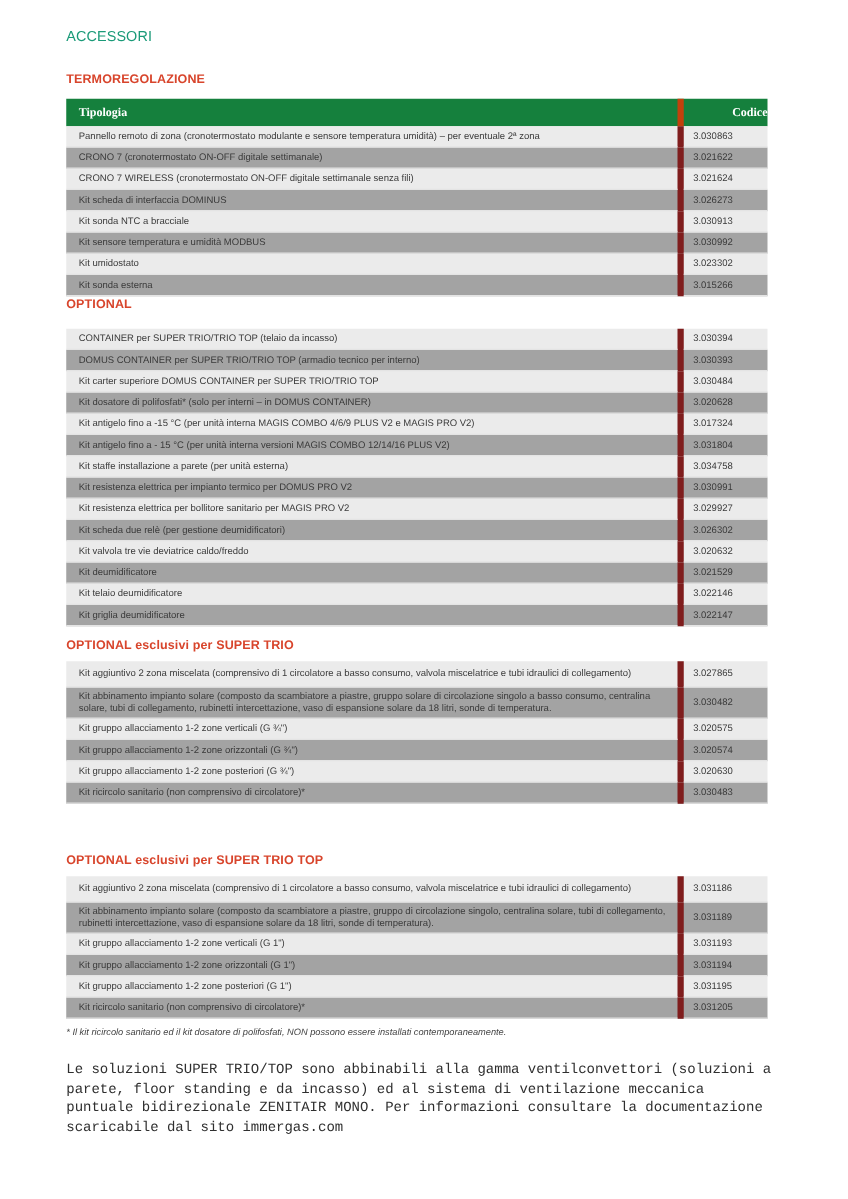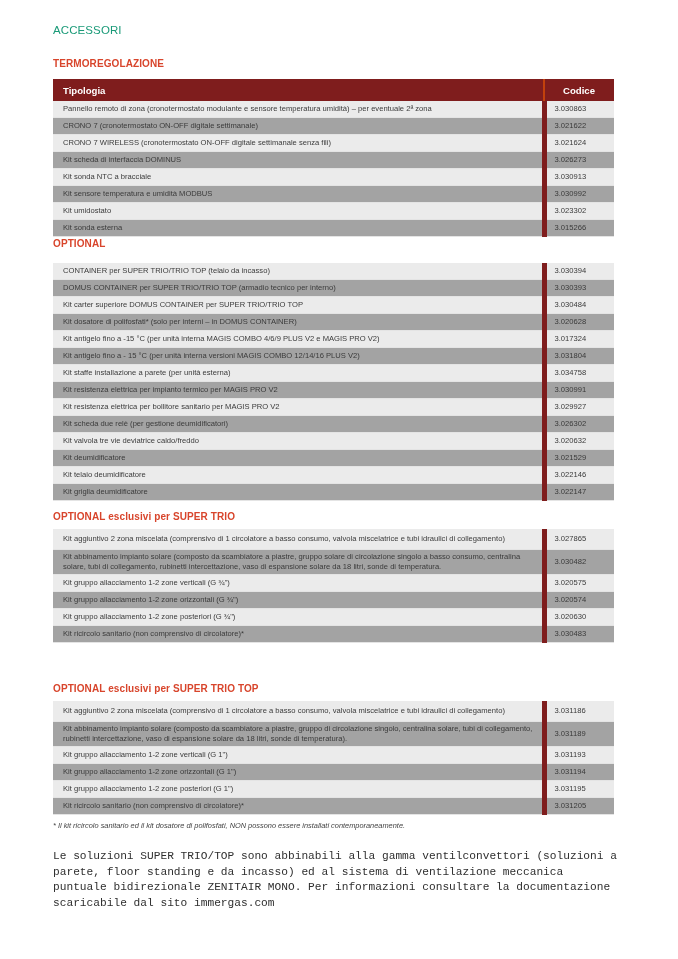--- a/index.html
+++ b/index.html
@@ -17,24 +17,24 @@
     font-size: 10px; color: #d8452c; font-weight: bold; letter-spacing: 0.1px;
   }
   table {
     position: absolute; left: 0; width: 561px;
     border-collapse: collapse; table-layout: fixed;
     font-size: 7.6px; color: #3a3a3a;
   }
   col.c1 { width: 491px; }
   col.c2 { width: 70px; }
   th {
-    background: #7f1d1d; color: #ffffff; font-weight: bold; font-size: 9.6px;
-    text-align: left; height: 22px; padding: 0 0 0 10px;
-  }
-  th.code { border-left: 2px solid #c2410c; padding-left: 18px; }
+    background: #15803d; color: #ffffff; font-weight: bold; font-size: 9.6px;
+    text-align: left; height: 22px; padding: 0 0 0 10px; font-family: Liberation Serif, serif;
+  }
+  th.code { border-left: 5px solid #c2410c; padding-left: 18px; text-align: right; }
   td {
     height: 16px; padding: 0 0 0 10px; line-height: 10px;
     border-bottom: 1px solid #e4e4e4; vertical-align: middle;
   }
   td.code { border-left: 5px solid #7f1d1d; padding-left: 8px; }
   tr.odd td { background: #ebebeb; }
   tr.even td { background: #a3a3a3; }
   tr.tall td { padding-top: 2px; padding-bottom: 2px; }
   .footnote {
     position: absolute; left: 0; top: 821px;
@@ -129,21 +129,21 @@
         </tr>
       <tr class="even">
           <td>Kit antigelo fino a - 15 °C (per unità interna versioni MAGIS COMBO 12/14/16 PLUS V2)</td>
           <td class="code">3.031804</td>
         </tr>
       <tr class="odd">
           <td>Kit staffe installazione a parete (per unità esterna)</td>
           <td class="code">3.034758</td>
         </tr>
       <tr class="even">
-          <td>Kit resistenza elettrica per impianto termico per MAGIS PRO V2</td>
+          <td>Kit resistenza elettrica per impianto termico per DOMUS PRO V2</td>
           <td class="code">3.030991</td>
         </tr>
       <tr class="odd">
           <td>Kit resistenza elettrica per bollitore sanitario per MAGIS PRO V2</td>
           <td class="code">3.029927</td>
         </tr>
       <tr class="even">
           <td>Kit scheda due relè (per gestione deumidificatori)</td>
           <td class="code">3.026302</td>
         </tr>

